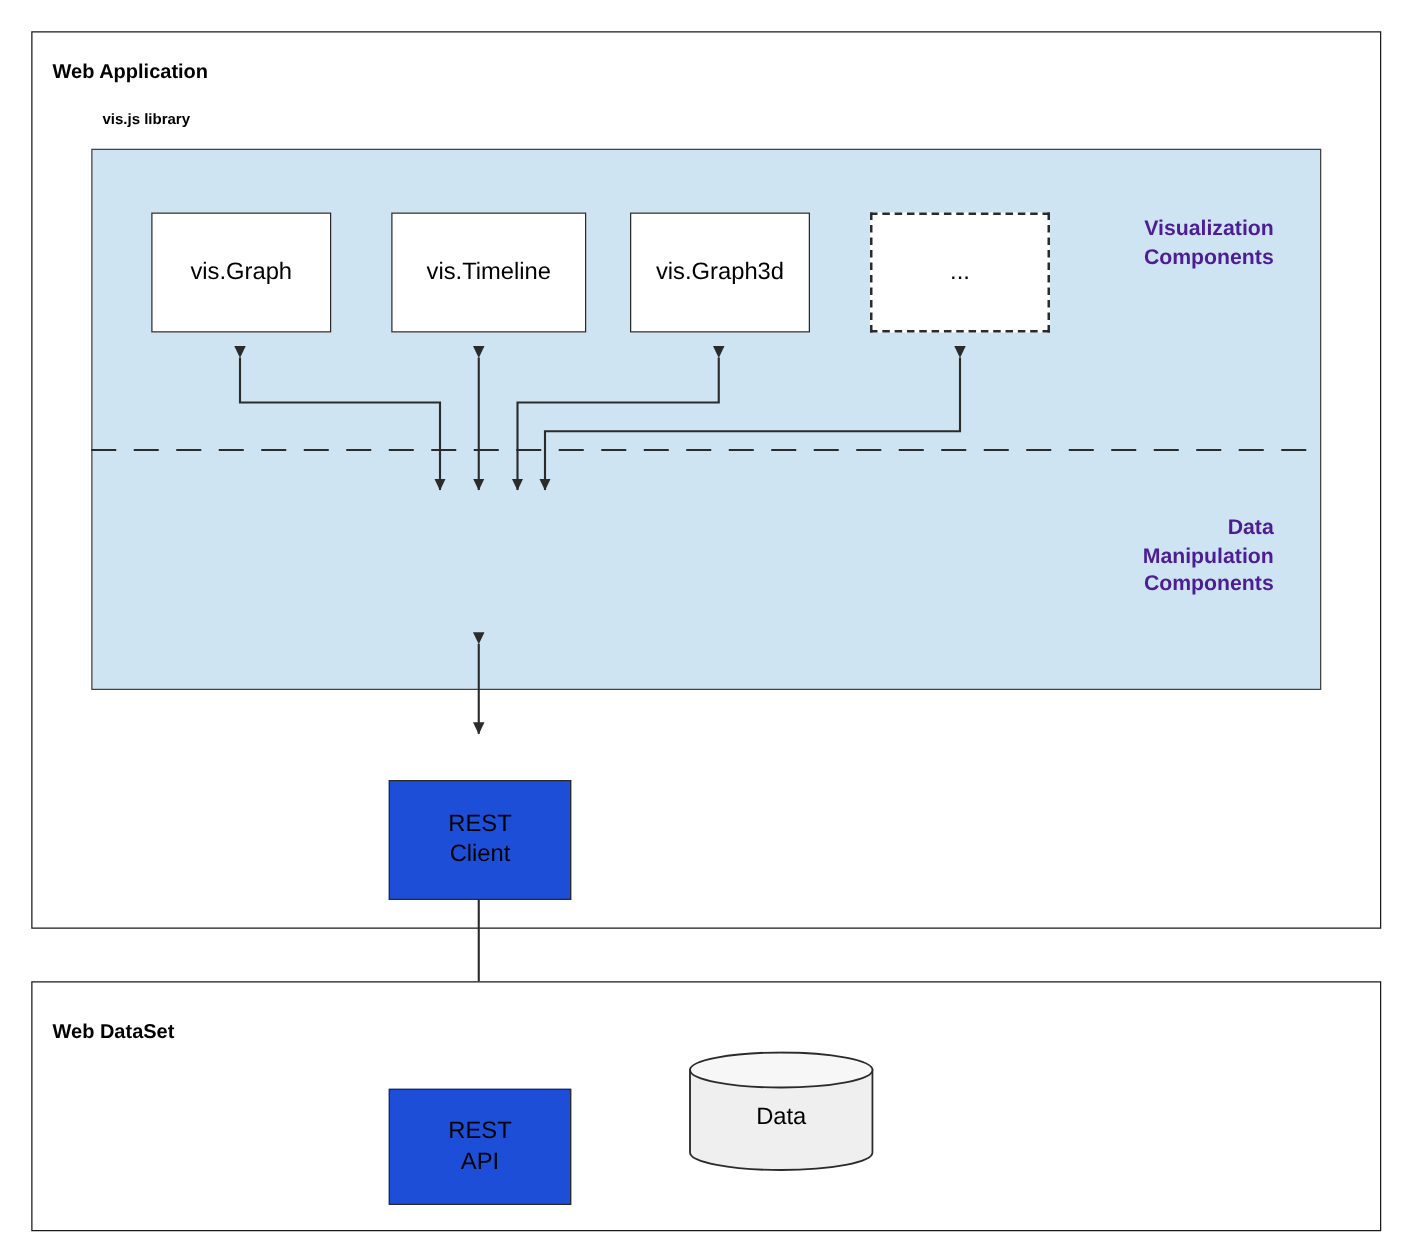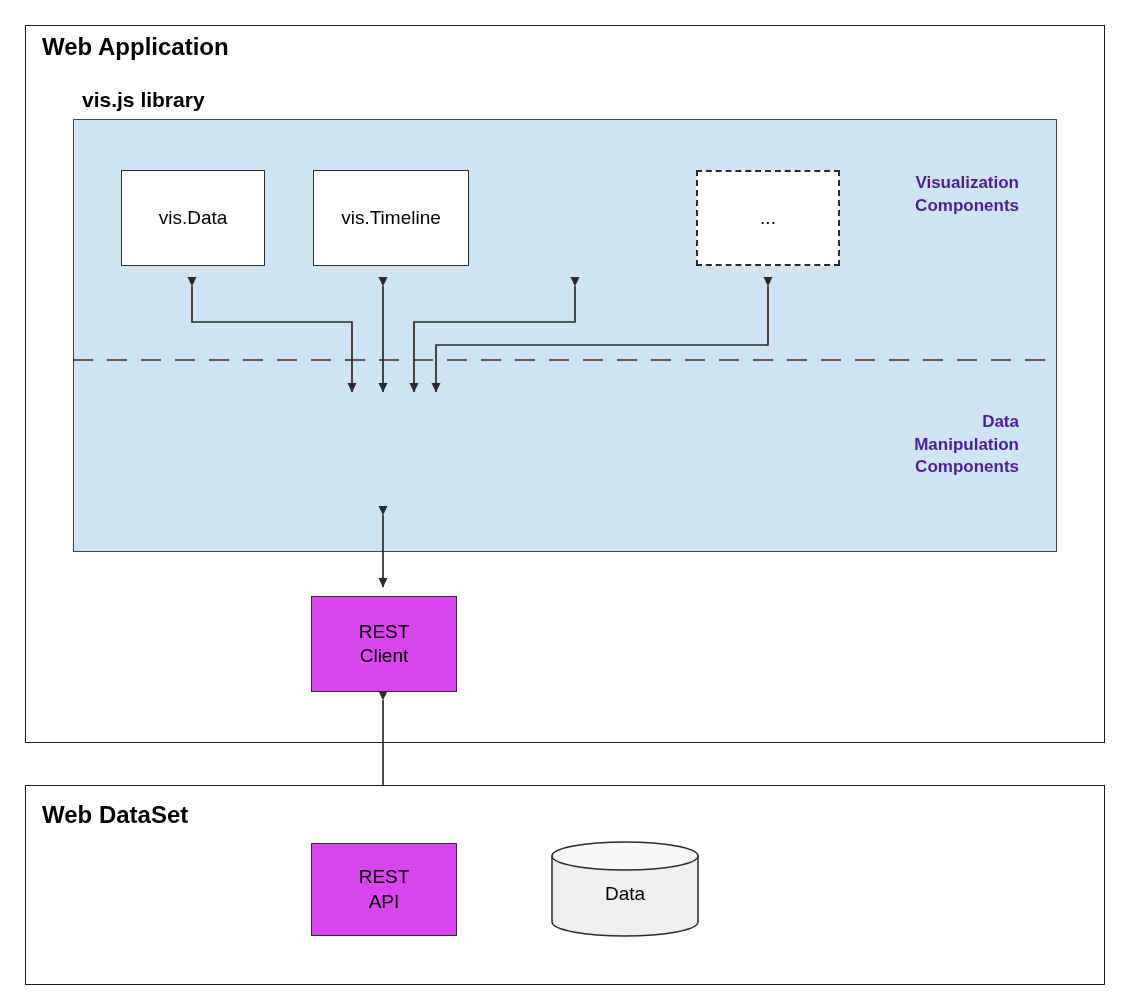--- a/index.html
+++ b/index.html
@@ -1,27 +1,27 @@
 <!DOCTYPE html>
 <html><head>
 <meta charset="utf-8">
 <style>
   html,body{margin:0;padding:0;background:#ffffff;}
   body{font-family:"Liberation Sans", sans-serif;}
   #stage{position:relative;width:1128px;height:1008px;background:#ffffff;overflow:hidden;}
   .frame{position:absolute;border:1.6px solid #1a1a1a;background:#ffffff;box-sizing:border-box;}
-  .frame-title{position:absolute;font-weight:bold;font-size:24px;color:#000;white-space:pre;}
+  .frame-title{position:absolute;font-weight:bold;font-size:16px;color:#000;white-space:pre;margin-top:16px;}
   .panel{position:absolute;background:#cfe4f2;border:1.4px solid #444;box-sizing:border-box;}
   .panel-label{position:absolute;font-weight:bold;font-size:17px;color:#4c1d95;text-align:right;line-height:1.33;white-space:pre;}
-  .sub-title{position:absolute;font-weight:bold;font-size:21px;color:#000;white-space:pre;}
+  .sub-title{position:absolute;font-weight:bold;font-size:12px;color:#000;white-space:pre;}
   .node{position:absolute;box-sizing:border-box;display:flex;align-items:center;justify-content:center;
         text-align:center;font-size:19px;color:#000;line-height:1.28;white-space:pre;}
   .node.solid{background:#ffffff;border:1.4px solid #2b2b2b;}
   .node.dashed{background:#ffffff;border:2.4px dashed #2b2b2b;}
-  .node.grey{background:#d946ef;border:1.4px solid #2b2b2b;}
+  .node.grey{background:#1d4ed8;border:1.4px solid #2b2b2b;margin-top:28px;}
   .cyl{position:absolute;}
   .cyl-label{position:absolute;width:100%;text-align:center;font-size:19px;color:#000;}
   svg.edges{position:absolute;left:0;top:0;width:1128px;height:1008px;overflow:visible;}
   .ln{stroke:#2b2b2b;stroke-width:1.7px;fill:none;}
 </style>
 </head>
 <body>
 
 <div id="stage">
 
@@ -55,22 +55,23 @@
 
     <path class="ln" d="M768,286 L768,345 L436,345 L436,392" marker-start="url(#ah)" marker-end="url(#ah)"></path>
 
     <path class="ln" d="M383,515 L383,587" marker-start="url(#ah)" marker-end="url(#ah)"></path>
 
     <path class="ln" d="M383,700 L383,836" marker-start="url(#ah)" marker-end="url(#ah)"></path>
 
     <path class="ln" d="M466,889 L545,889" marker-start="url(#ah)" marker-end="url(#ah)"></path>
   </svg>
 
-  <div class="node solid" style="left:121px;top:170px;width:144px;height:96px;">vis.Data</div>
+  <div class="node solid" style="left:121px;top:170px;width:144px;height:96px;">vis.Graph</div>
   <div class="node solid" style="left:313px;top:170px;width:156px;height:96px;">vis.Timeline</div>
+  <div class="node solid" style="left:504px;top:170px;width:144px;height:96px;">vis.Graph3d</div>
   <div class="node dashed" style="left:696px;top:170px;width:144px;height:96px;">...</div>
 
 
   <div class="node grey" style="left:311px;top:596px;width:146px;height:96px;">REST
 Client</div>
 
   <div class="frame" style="left:25px;top:785px;width:1080px;height:200px;"></div>
   <div class="frame-title" style="left:42px;top:801px;">Web DataSet</div>
 
   <div class="node grey" style="left:311px;top:843px;width:146px;height:93px;">REST

